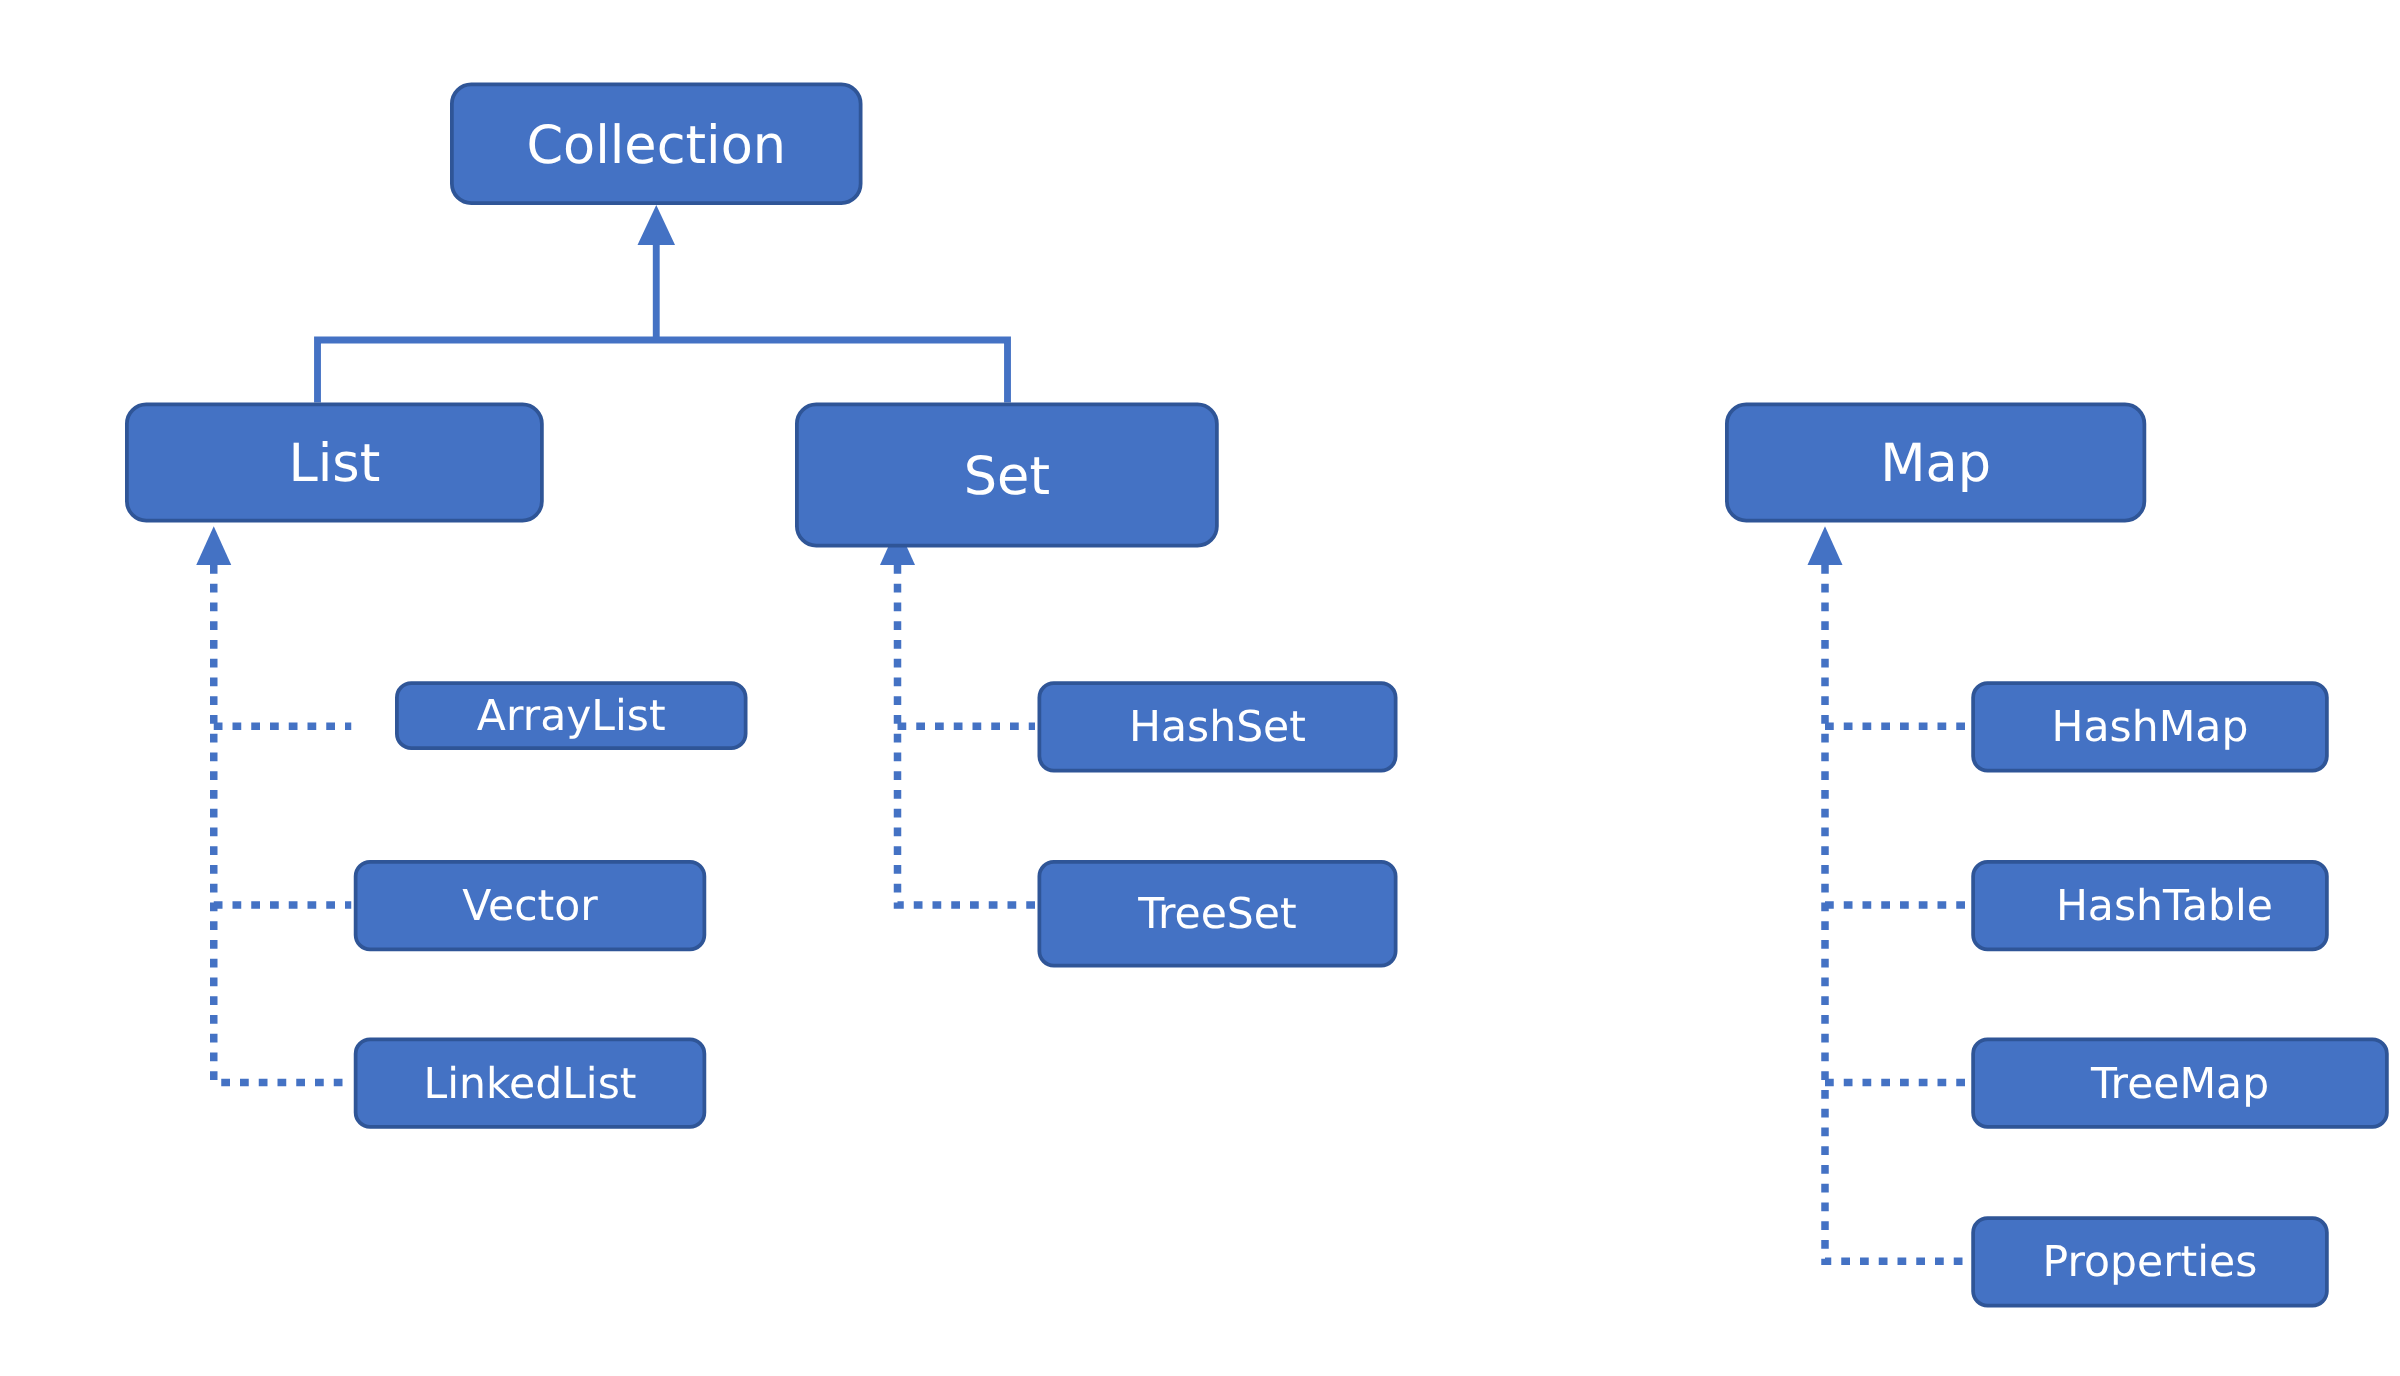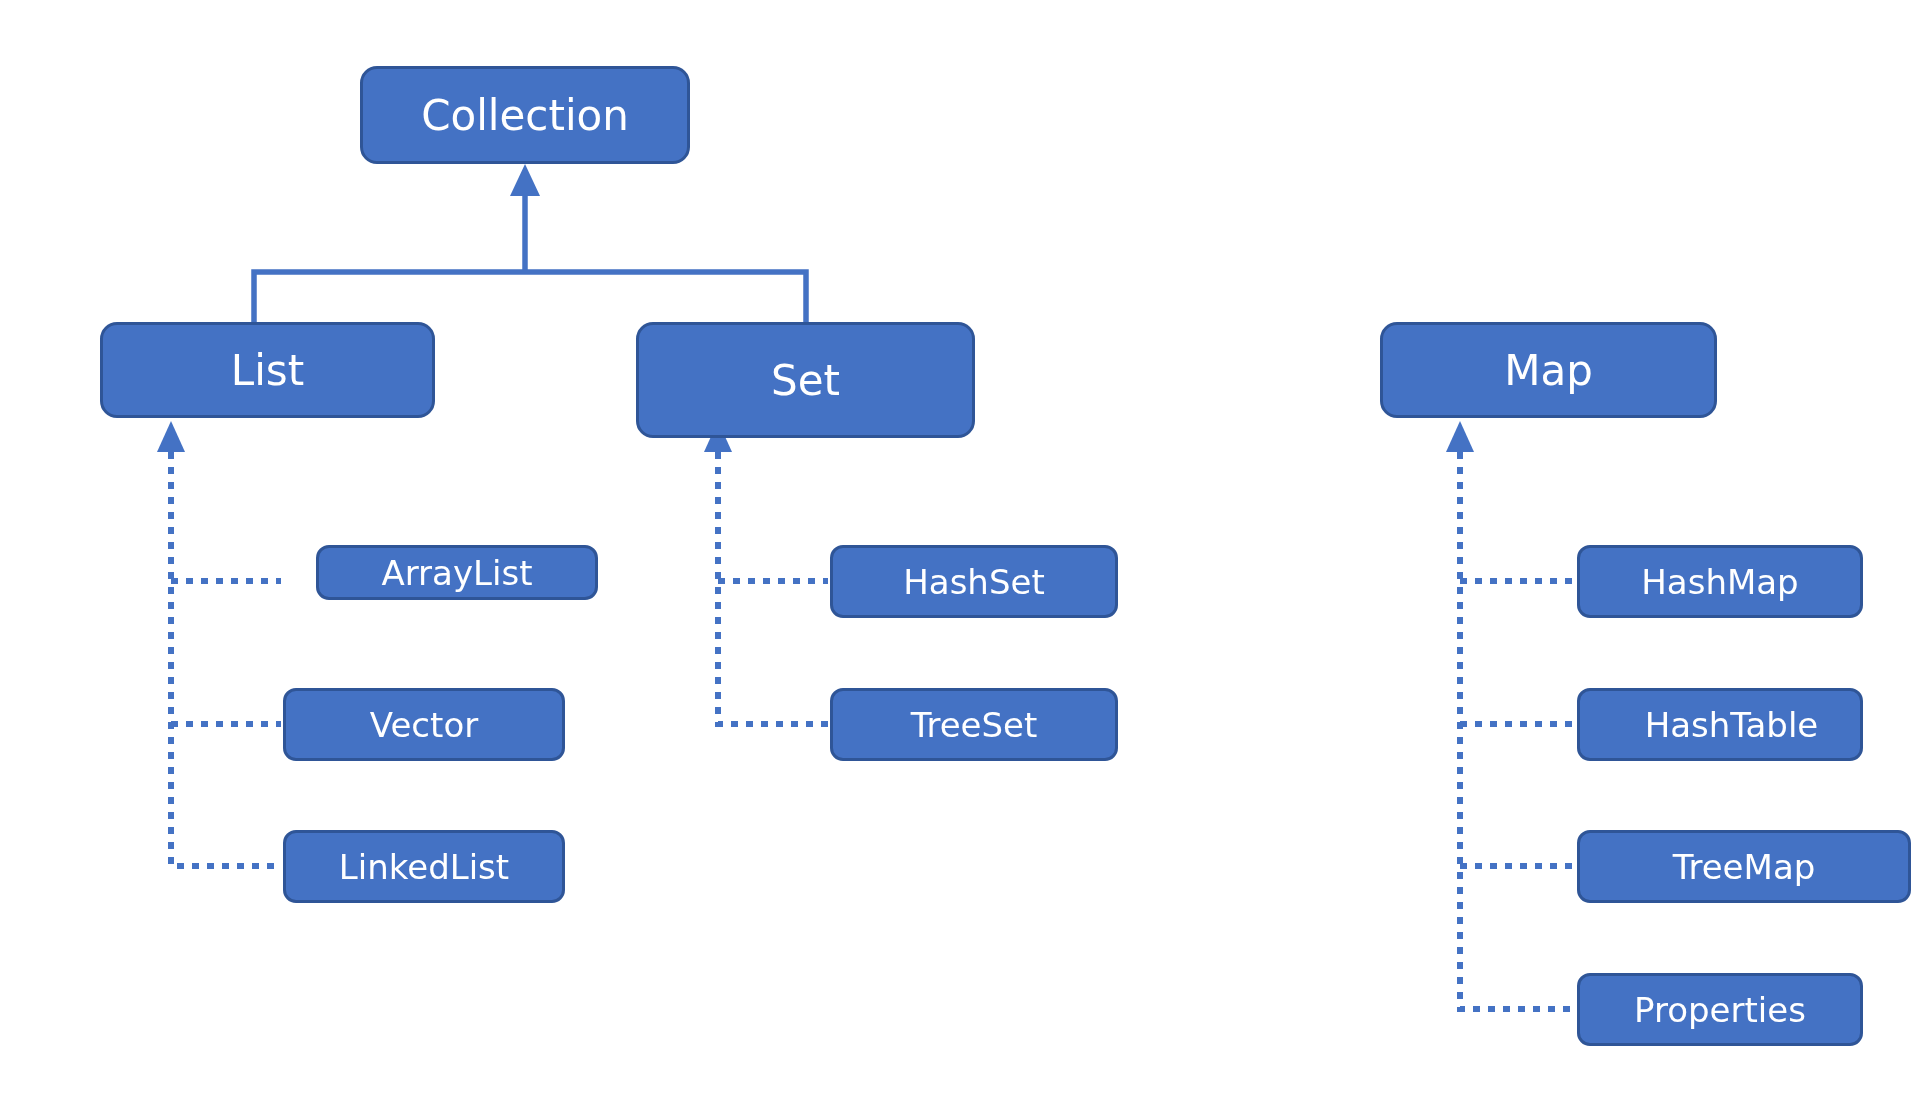--- a/index.html
+++ b/index.html
@@ -112,21 +112,21 @@
   </div>
 
   <div class="node child" style="left:283px; top:830px; width:282px; height:73px;">
     <span>LinkedList</span>
   </div>
 
   <div class="node child" style="left:830px; top:545px; width:288px; height:73px;">
     <span>HashSet</span>
   </div>
 
-  <div class="node child" style="left:830px; top:688px; width:288px; height:73px;">
+  <div class="node child" style="left:830px; top:688px; width:288px; height:86px;">
     <span>TreeSet</span>
   </div>
 
   <div class="node child" style="left:1577px; top:545px; width:286px; height:73px;">
     <span>HashMap</span>
   </div>
 
   <div class="node child" style="left:1577px; top:688px; width:286px; height:73px;padding-left:23px;">
     <span>HashTable</span>
   </div>

